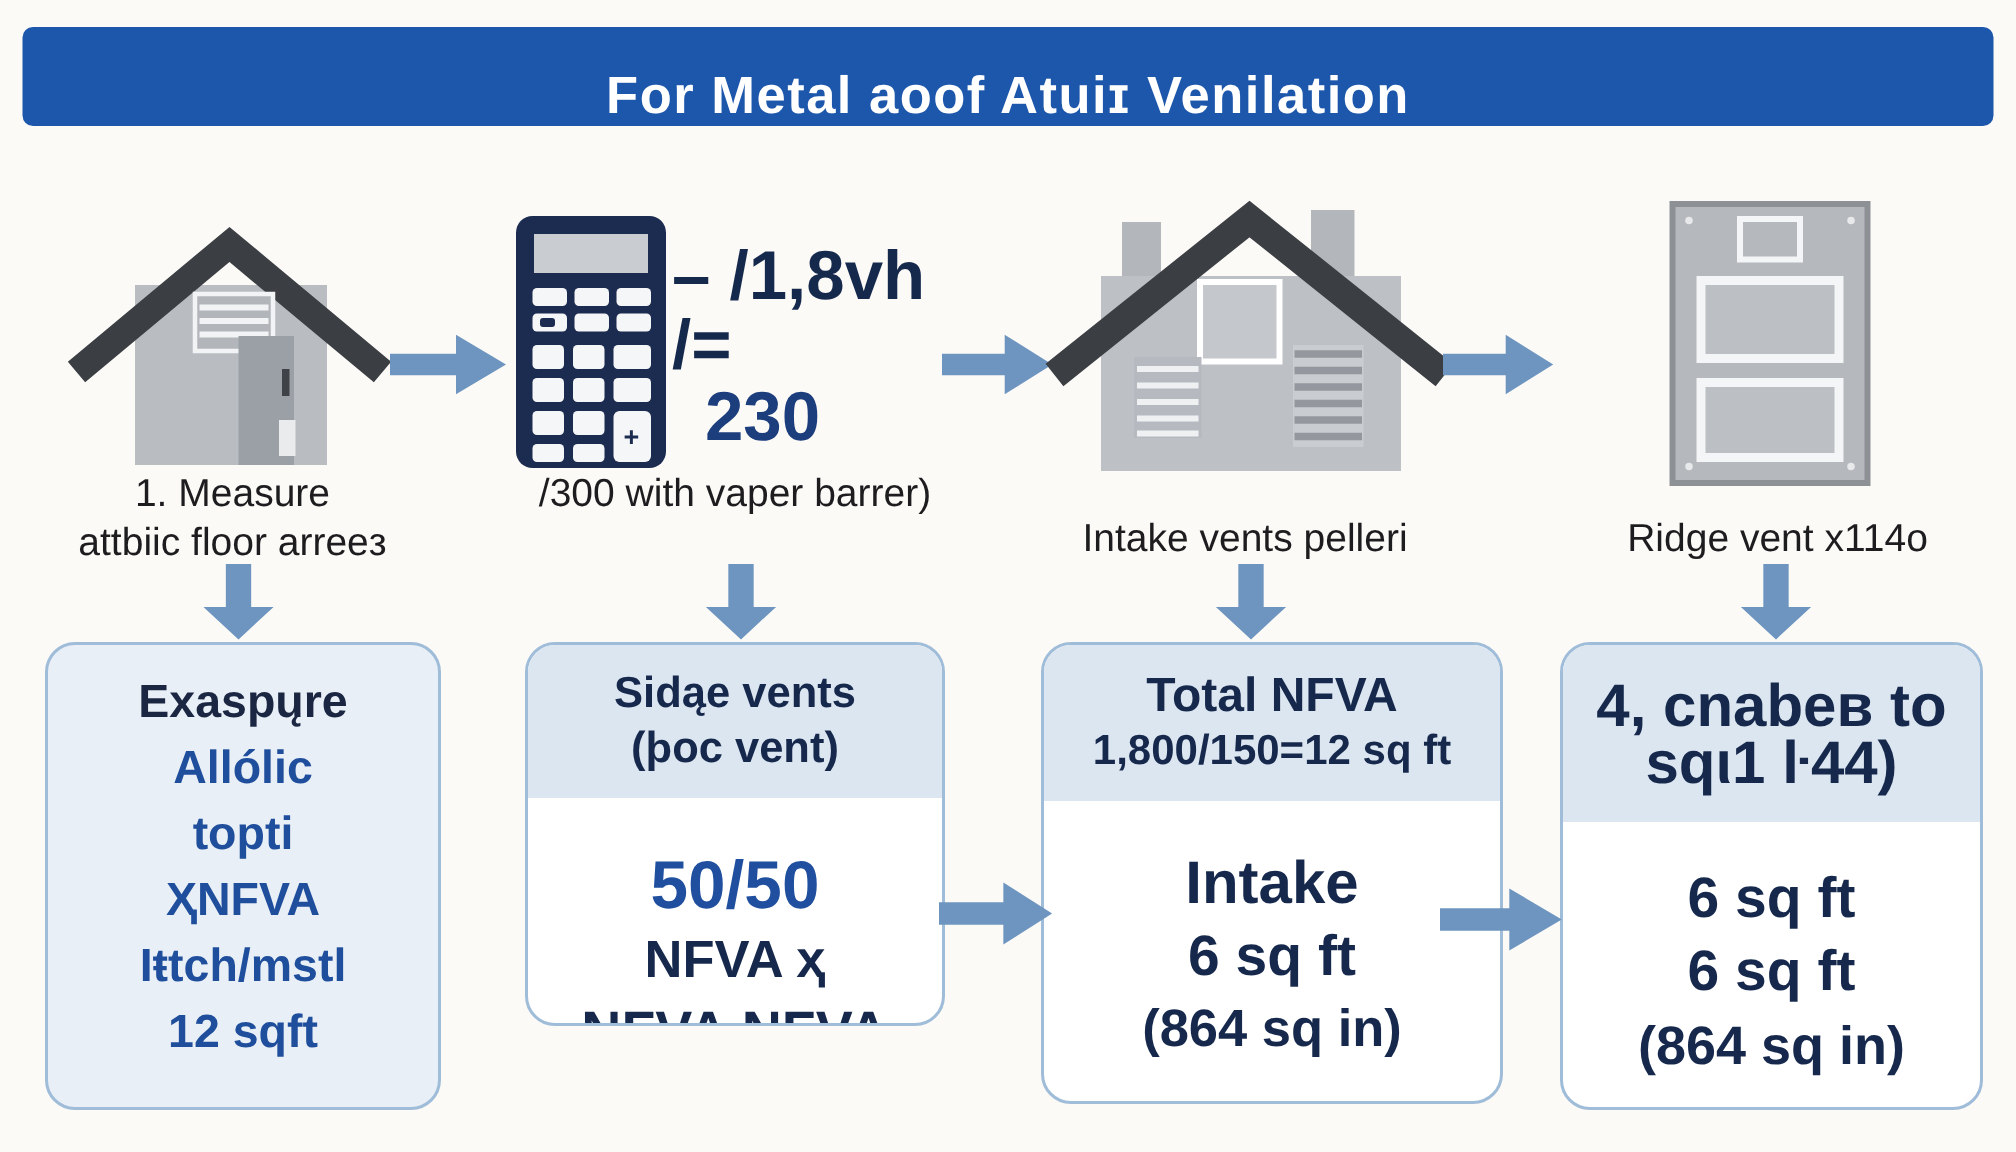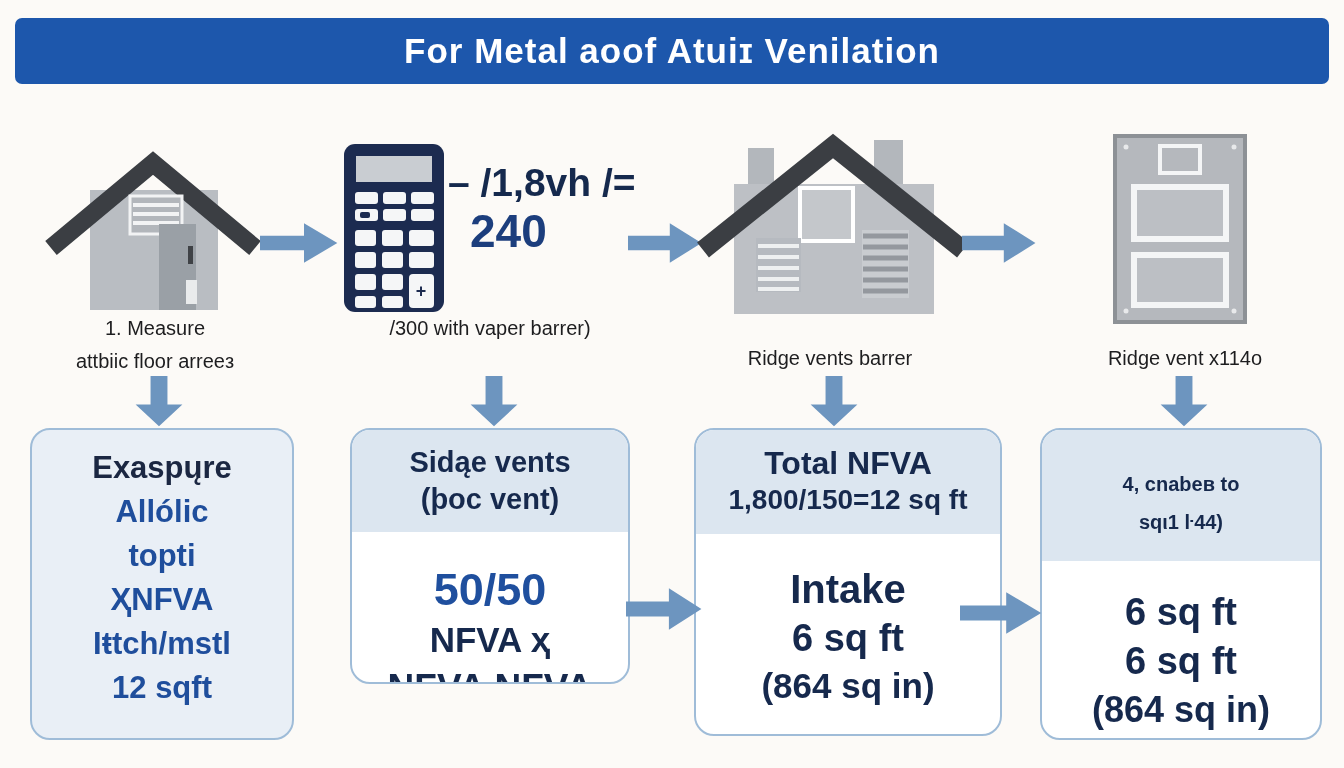--- a/index.html
+++ b/index.html
@@ -8,29 +8,29 @@
     background:#ffffff;
   }
   .stage{
     position:relative;width:1344px;height:768px;overflow:hidden;
     background:#fcfaf7;
   }
   .abs{position:absolute;}
   .banner{
     left:15px;top:18px;width:1314px;height:66px;
     background:#1d57ac;border-radius:7px;
-    display:flex;align-items:center;justify-content:center;
+    display:flex;align-items:flex-end;justify-content:center;
     color:#ffffff;font-size:35px;font-weight:bold;letter-spacing:1px;
   }
   .caption{
-    text-align:center;color:#1d1d1f;font-size:20px;line-height:33px;font-weight:400;
+    text-align:center;color:#1d1d1f;font-size:26px;line-height:33px;font-weight:400;
   }
   .calc-text{color:#15294d;font-weight:bold;}
   .calc-l1{font-size:35px;padding-left:26px;}
-  .calc-l2{font-size:39px;line-height:46px;}
+  .calc-l2{font-size:46px;line-height:46px;}
   .calc-l3{font-size:46px;line-height:50px;color:#1c3e7d;padding-left:22px;}
   .arrow-right{fill:#6d95bf;}
   .arrow-down{fill:#6d95bf;}
   .box{
     border:2px solid #9fbcd8;border-radius:20px;background:#ffffff;
     box-sizing:border-box;overflow:hidden;text-align:center;
   }
   .box.solid{background:#e9eff6;}
   .box-header{
     background:#dce6f0;padding-top:14px;
@@ -97,21 +97,21 @@
       <rect x="13" y="154" width="21" height="12" rx="3"></rect>
       <rect x="40" y="154" width="21" height="12" rx="3"></rect>
       <rect x="67" y="132" width="25" height="34" rx="4"></rect>
     </g>
     <rect x="18" y="70" width="10" height="6" rx="2" fill="#1c2b50"></rect>
     <text x="79" y="155" font-size="18" font-weight="bold" fill="#1c2b50" text-anchor="middle">+</text>
   </svg>
 
   <div class="abs" style="left:448px;top:160px;width:210px">
     <div class="calc-text calc-l2">– /1,8vh /=</div>
-    <div class="calc-text calc-l3">240</div>
+    <div class="calc-text calc-l3">230</div>
   </div>
 
   <svg class="abs arrow-right" style="left:628px;top:221px" width="76" height="44" viewBox="0 0 60 40" preserveAspectRatio="none">
       <use href="#arrow-right-shape"></use>
     </svg>
 
   <svg class="abs" style="left:694px;top:126px" width="274" height="210" viewBox="0 0 274 210">
     <rect x="54" y="22" width="26" height="72" fill="#b3b7bc"></rect>
     <rect x="180" y="14" width="29" height="82" fill="#b3b7bc"></rect>
     <rect x="40" y="58" width="200" height="130" fill="#bdc0c5"></rect>
@@ -156,21 +156,21 @@
   <div class="abs caption" style="left:15px;top:312px;width:280px">
     <div>1. Measure</div>
     <div>attbiic floor arreeз</div>
   </div>
 
   <div class="abs caption" style="left:325px;top:312px;width:330px">
     <div>/300 with vaper barrer)</div>
   </div>
 
   <div class="abs caption" style="left:690px;top:342px;width:280px">
-    <div>Ridge vents barrer</div>
+    <div>Intake vents pelleri</div>
   </div>
 
   <div class="abs caption" style="left:1045px;top:342px;width:280px">
     <div>Ridge vent x114o</div>
   </div>
 
   <svg class="abs arrow-down" style="left:133px;top:376px;transform:rotate(90deg);transform-origin:26px 26px" width="52" height="52" viewBox="0 0 60 40" preserveAspectRatio="none">
       <use href="#arrow-right-shape"></use>
     </svg>
   <svg class="abs arrow-down" style="left:468px;top:376px;transform:rotate(90deg);transform-origin:26px 26px" width="52" height="52" viewBox="0 0 60 40" preserveAspectRatio="none">
@@ -210,21 +210,21 @@
       <div style="font-size:28px;line-height:36px">1,800/150=12 sq ft</div>
     </div>
     <div style="padding-top:30px">
       <div class="navy" style="font-size:40px;font-weight:bold;line-height:50px">Intake</div>
       <div class="navy" style="font-size:38px;font-weight:bold;line-height:48px">6 sq ft</div>
       <div class="navy" style="font-size:35px;font-weight:600;line-height:48px">(864 sq in)</div>
     </div>
   </div>
 
   <div class="abs box" style="left:1040px;top:428px;width:282px;height:312px">
-    <div class="box-header" style="height:96px;font-size:20px;line-height:38px;padding-top:35px">
+    <div class="box-header" style="height:96px;font-size:40px;line-height:38px;padding-top:22px">
       <div>4, cnabeв to</div>
       <div>sqι1 ŀ44)</div>
     </div>
     <div style="padding-top:26px">
       <div class="navy" style="font-size:38px;font-weight:bold;line-height:50px">6 sq ft</div>
       <div class="navy" style="font-size:38px;font-weight:bold;line-height:48px">6 sq ft</div>
       <div class="navy" style="font-size:36px;font-weight:600;line-height:50px">(864 sq in)</div>
     </div>
   </div>
 

